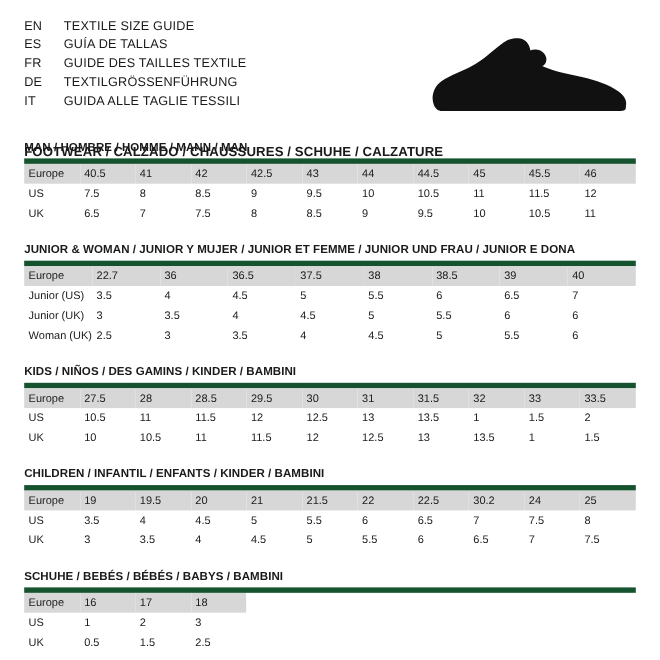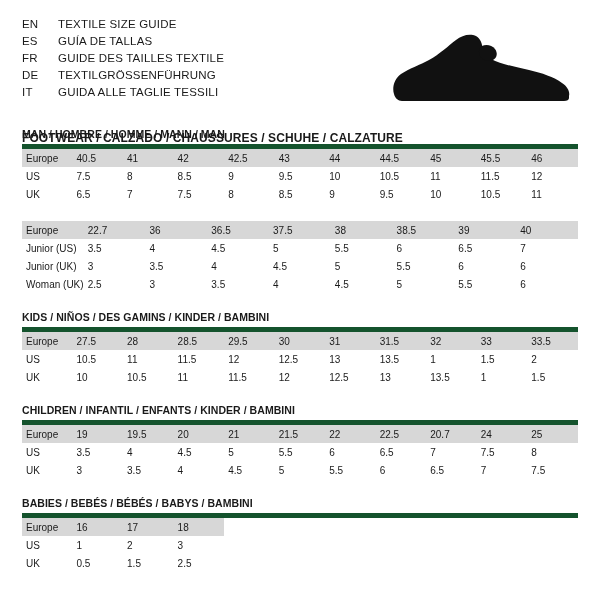--- a/index.html
+++ b/index.html
@@ -179,20 +179,21 @@
         <td>9.5</td>
         <td>10</td>
         <td>10.5</td>
         <td>11</td>
       </tr>
     </tbody>
       </table>
   </div>
 
   <div class="group">
+    <div class="group-head">JUNIOR &amp; WOMAN / JUNIOR Y MUJER / JUNIOR ET FEMME / JUNIOR UND FRAU / JUNIOR E DONA</div>
     <table class="size">
       <tbody>
           <tr class="shaded">
         <td class="rowlabel">Europe</td>
         <td>22.7</td>
         <td>36</td>
         <td>36.5</td>
         <td>37.5</td>
         <td>38</td>
         <td>38.5</td>
@@ -289,21 +290,21 @@
       <tbody>
           <tr class="shaded">
         <td class="rowlabel">Europe</td>
         <td>19</td>
         <td>19.5</td>
         <td>20</td>
         <td>21</td>
         <td>21.5</td>
         <td>22</td>
         <td>22.5</td>
-        <td>20.7</td>
+        <td>30.2</td>
         <td>24</td>
         <td>25</td>
       </tr>
       <tr>
         <td class="rowlabel">US</td>
         <td>3.5</td>
         <td>4</td>
         <td>4.5</td>
         <td>5</td>
         <td>5.5</td>
@@ -324,21 +325,21 @@
         <td>6</td>
         <td>6.5</td>
         <td>7</td>
         <td>7.5</td>
       </tr>
     </tbody>
       </table>
   </div>
 
   <div class="group babies">
-    <div class="group-head">BABIES / BEBÉS / BÉBÉS / BABYS / BAMBINI</div>
+    <div class="group-head">SCHUHE / BEBÉS / BÉBÉS / BABYS / BAMBINI</div>
     <table class="size">
       <tbody>
           <tr class="shaded">
         <td class="rowlabel">Europe</td>
         <td>16</td>
         <td>17</td>
         <td>18</td>
         <td class="spacer-cell" colspan="7"></td>
       </tr>
       <tr>

